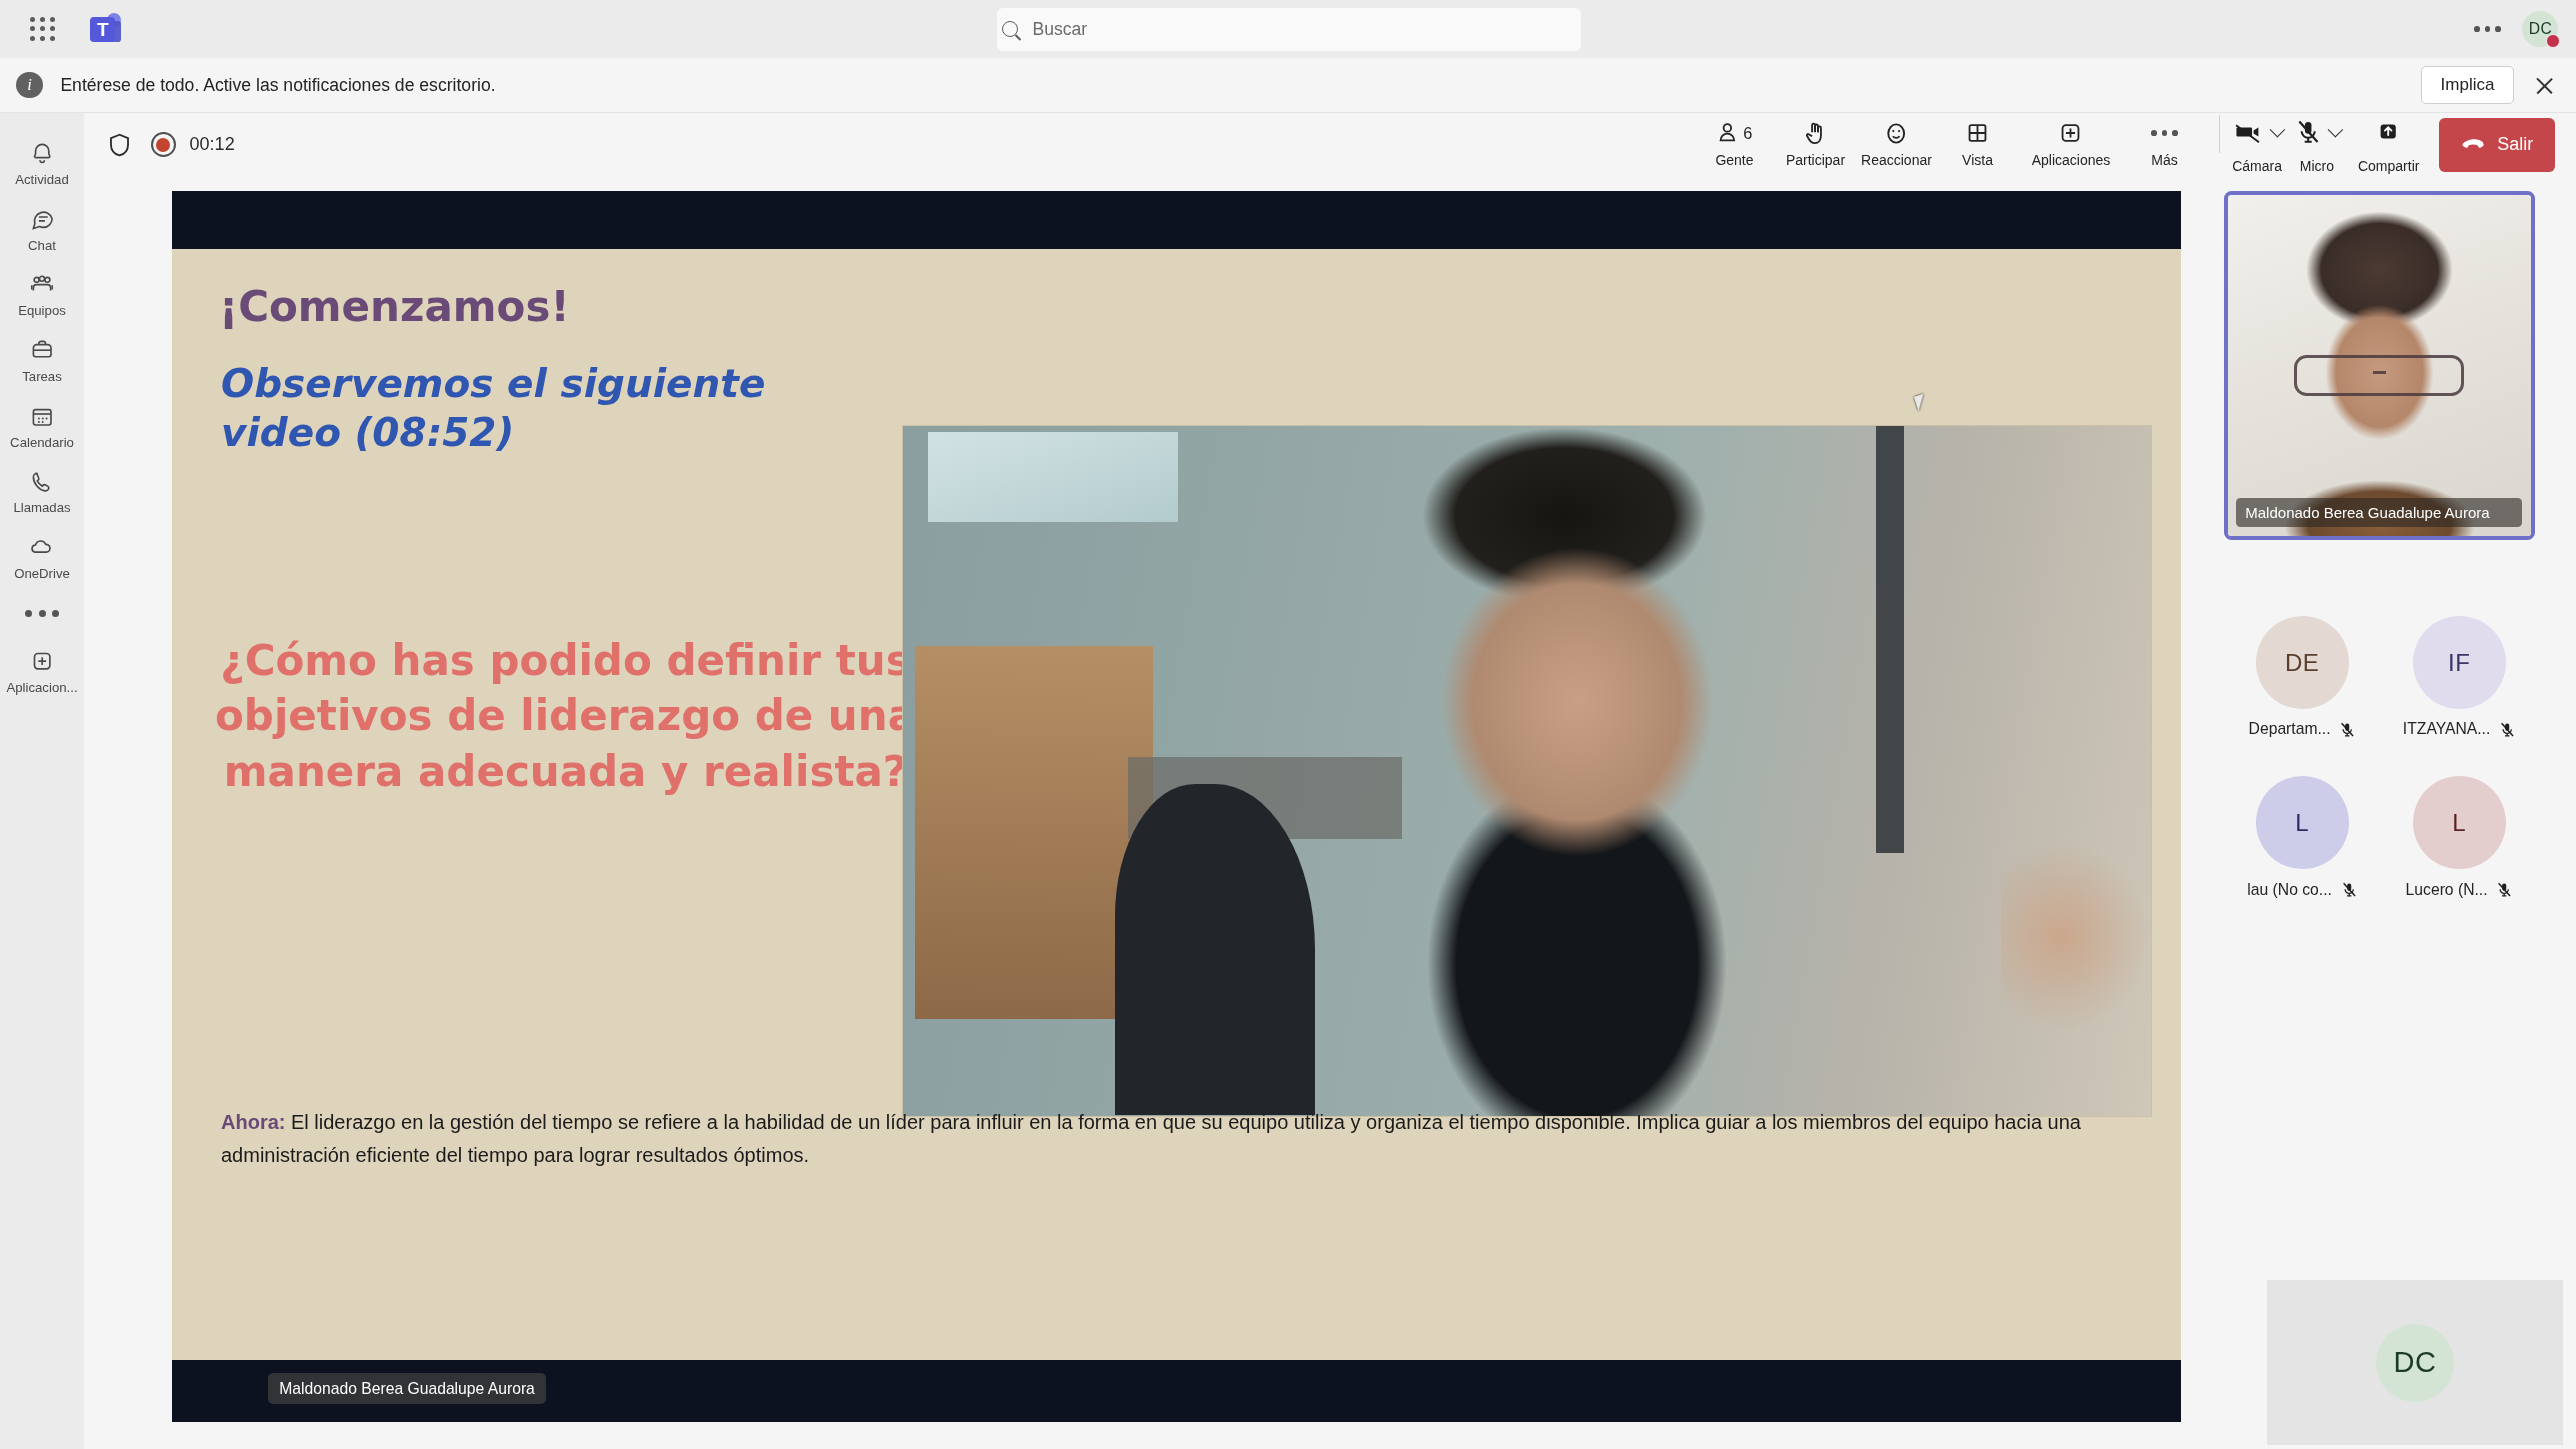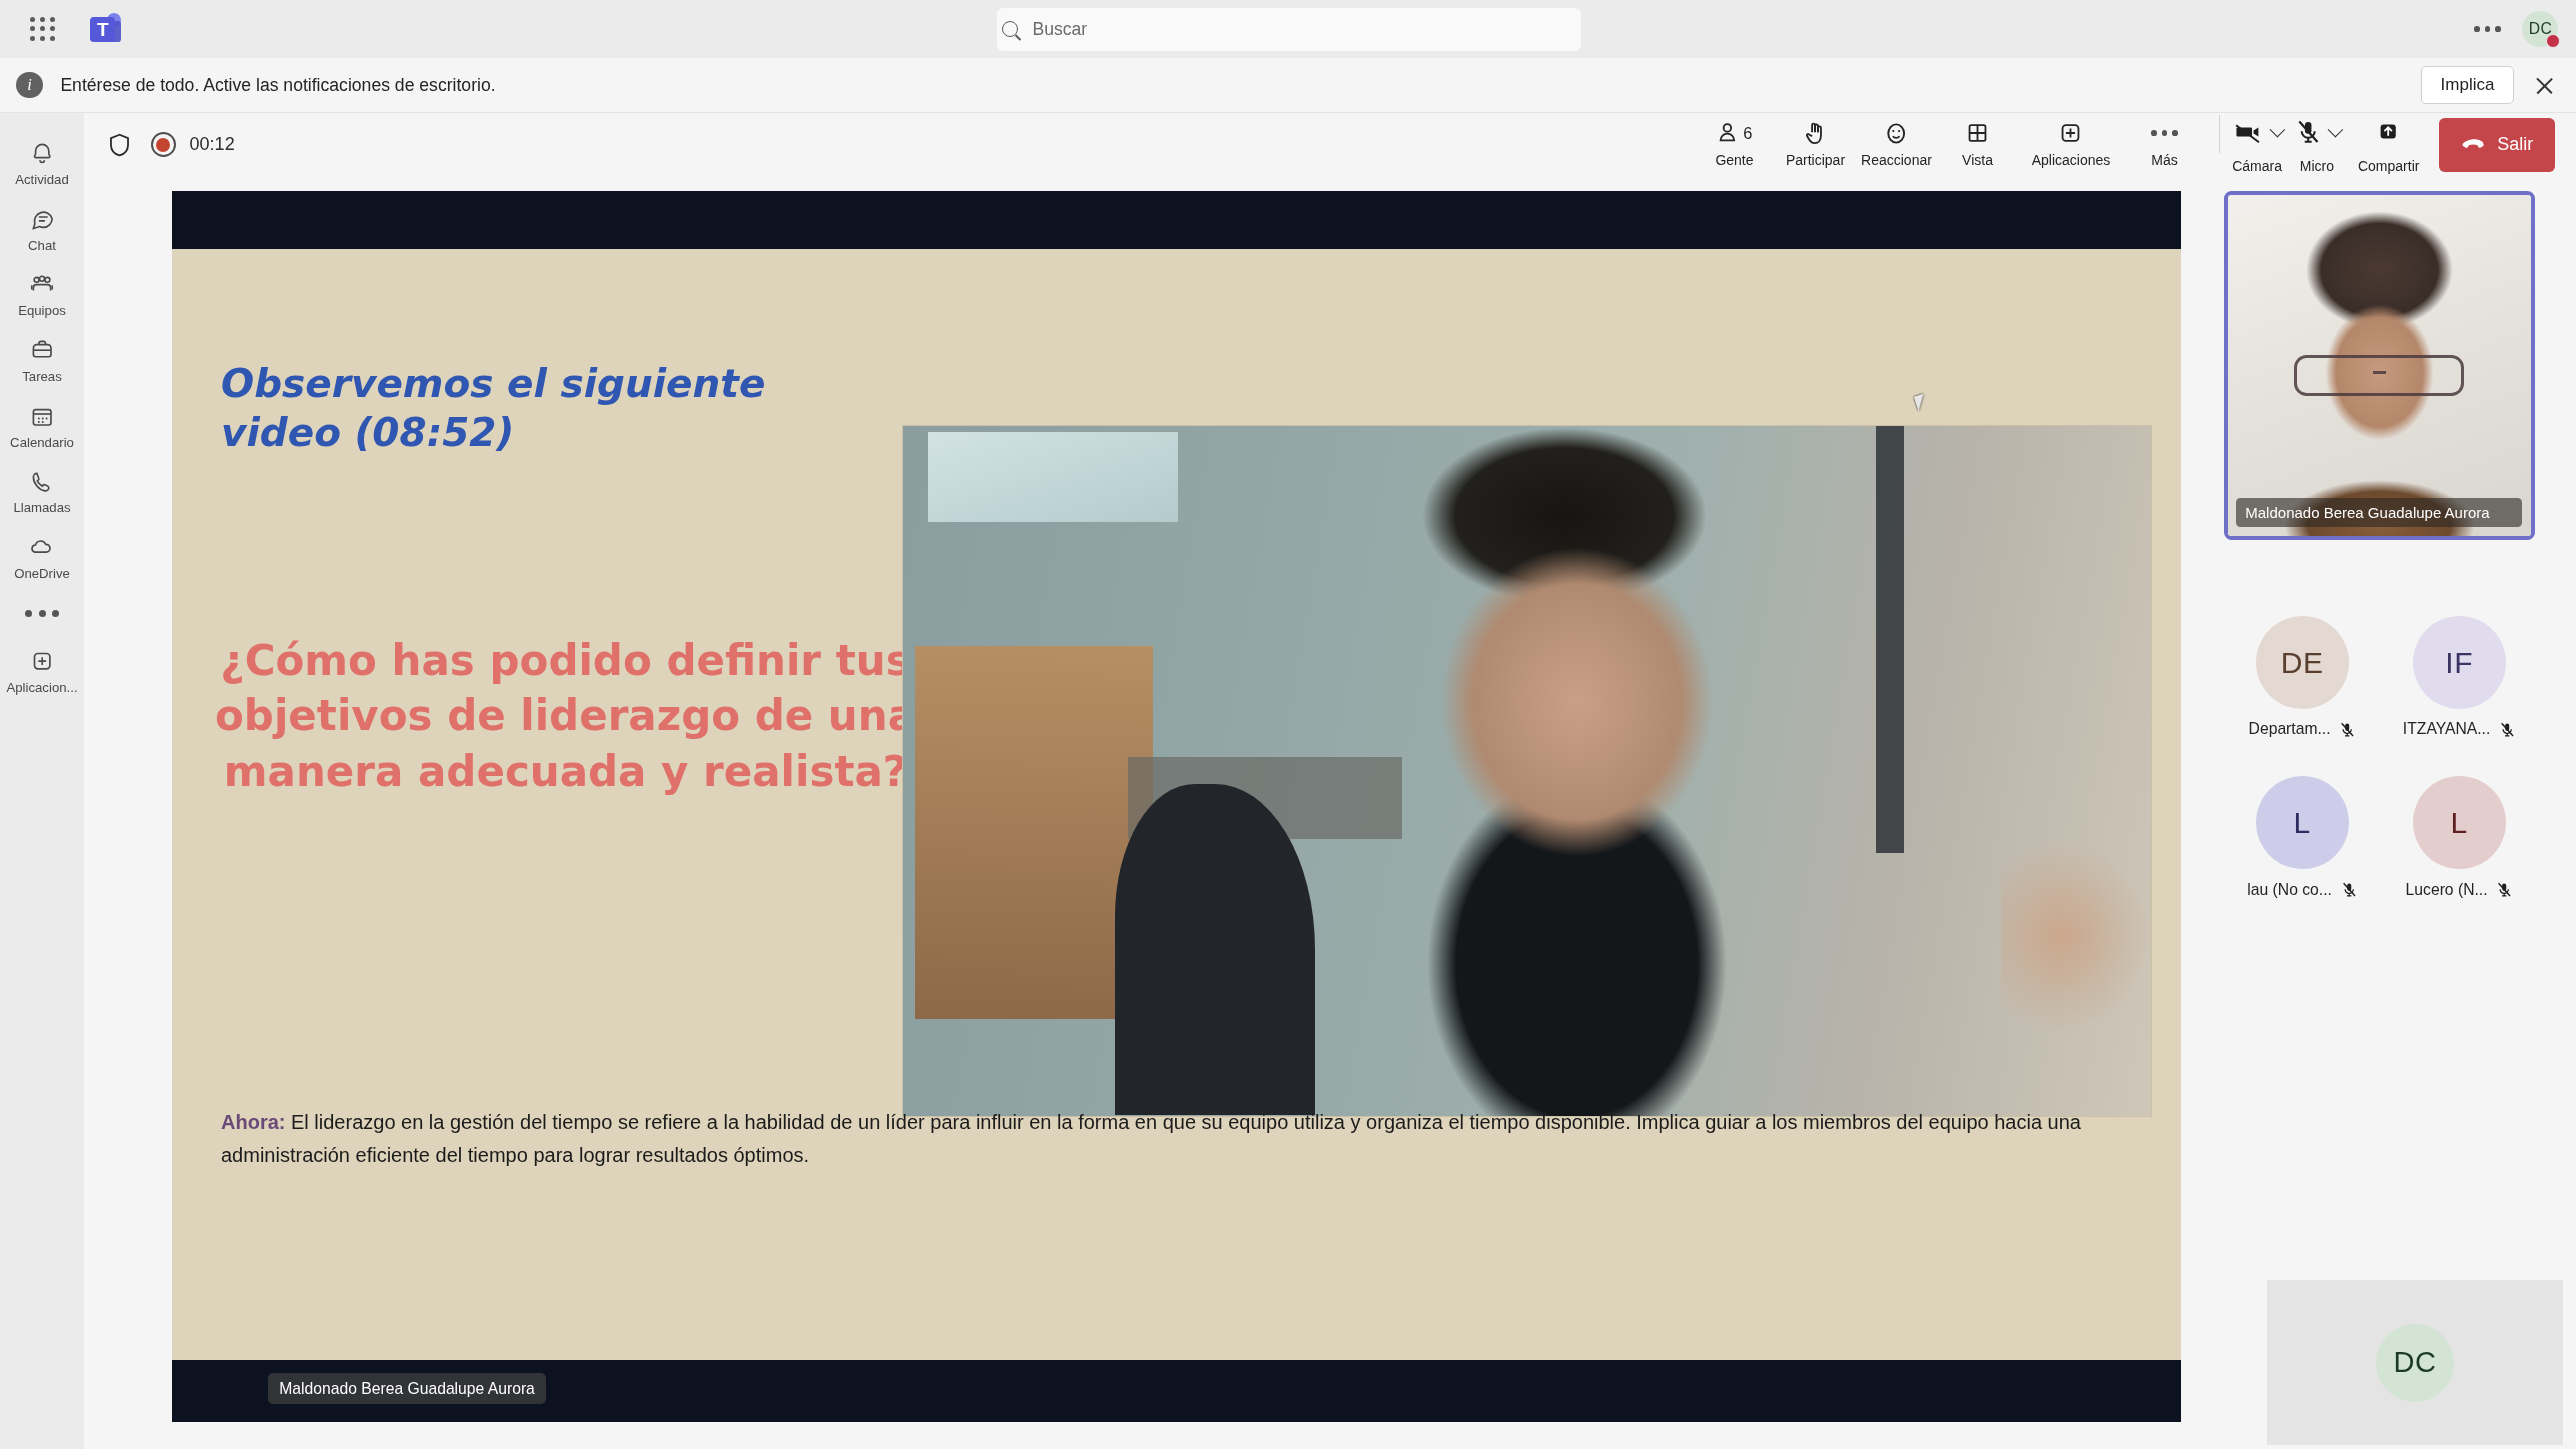--- a/index.html
+++ b/index.html
@@ -188,21 +188,21 @@
   .sv-name {
     position:absolute; left:8.8px; bottom:8.8px; right:8.8px;
     background:rgba(45,40,36,.62); color:#fff; font-size:15px; padding:5.7px 8.8px; border-radius:4.4px;
     white-space:nowrap; overflow:hidden;
   }
 
   .ptiles { position:absolute; left:15.7px; top:440px; width:314px; display:grid;
             grid-template-columns: 1fr 1fr; row-gap:38px; }
   .ptile { display:flex; flex-direction:column; align-items:center; cursor:pointer; }
   .pav { width:93px; height:93px; border-radius:50%; display:flex; align-items:center;
-         justify-content:center; font-size:30px; letter-spacing:0.6px; }
+         justify-content:center; font-size:24px; letter-spacing:0.6px; }
   .prow { display:flex; align-items:center; gap:8.8px; margin-top:11.3px; }
   .pname { font-size:15.7px; color:#242424; white-space:nowrap; }
   .spot {
     position:absolute; left:2267px; top:1280px; width:296px; height:165px;
     background:#e4e4e4; display:flex; align-items:center; justify-content:center;
   }
   .spot-av { width:78px;height:78px;border-radius:50%;background:#d3e4d5;color:#1c3b27;
              font-size:29px;display:flex;align-items:center;justify-content:center;letter-spacing:0.6px;}
 
   svg { display:block; }
@@ -492,20 +492,21 @@
       <span>Salir</span>
     </button>
   </div>
 
   <div class="stage">
 
     <div class="share">
       <div class="letterbox-top"></div>
 
       <div class="slide">
+        <div class="s-title">¡Comenzamos!</div>
         <div class="s-sub">Observemos el siguiente video (08:52)</div>
         <div class="s-q">¿Cómo has podido definir tus objetivos de liderazgo de una manera adecuada y realista?</div>
 
         <div class="vid">
           <div class="win"></div>
             <div class="cab"></div>
             <div class="dsk"></div>
           <div class="chr"></div>
             <div class="pole"></div>
             <div class="hand"></div>

